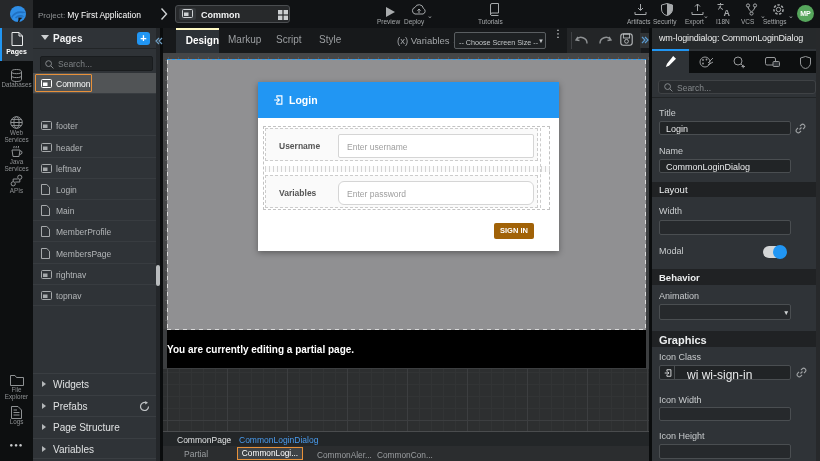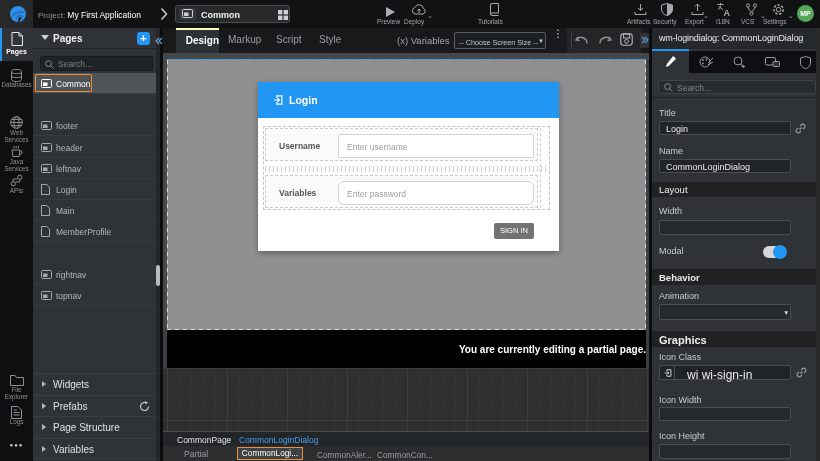--- a/index.html
+++ b/index.html
@@ -212,20 +212,28 @@
           </div>
           <div class="ab" style="left:23px;top:6px;font-size:8.5px;color:#b4b7b9">Main</div>
         </div>
         <div class="ab" style="left:0;top:148.4px;width:123px;height:21px;border-bottom:1px solid #383c40">
           <div class="ab" style="left:8px;top:5px">
             <svg style="display:block" width="9" height="11" viewBox="0 0 9 11">
               <path d="M0.5 0.5 L5.8 0.5 L8.5 3.2 L8.5 10.5 L0.5 10.5 Z" fill="none" stroke="#a6a9ab"></path>
             </svg>
           </div>
           <div class="ab" style="left:23px;top:6px;font-size:8.5px;color:#b4b7b9">MemberProfile</div>
+        </div>
+        <div class="ab" style="left:0;top:169.6px;width:123px;height:21px;border-bottom:1px solid #383c40">
+          <div class="ab" style="left:8px;top:5px">
+            <svg style="display:block" width="9" height="11" viewBox="0 0 9 11">
+              <path d="M0.5 0.5 L5.8 0.5 L8.5 3.2 L8.5 10.5 L0.5 10.5 Z" fill="none" stroke="#a6a9ab"></path>
+            </svg>
+          </div>
+          <div class="ab" style="left:23px;top:6px;font-size:8.5px;color:#b4b7b9">MembersPage</div>
         </div>
         <div class="ab" style="left:0;top:190.8px;width:123px;height:21px;border-bottom:1px solid #383c40">
           <div class="ab" style="left:8px;top:6px">
             <svg style="display:block" width="11" height="9" viewBox="0 0 11 9">
               <rect x="0.5" y="0.5" width="10" height="8" rx="1" fill="none" stroke="#a6a9ab"></rect>
               <rect x="2" y="3.5" width="4.5" height="3.5" fill="#a6a9ab"></rect>
             </svg>
           </div>
           <div class="ab" style="left:23px;top:6px;font-size:8.5px;color:#b4b7b9">rightnav</div>
         </div>
@@ -330,25 +338,25 @@
         </div>
         <div class="ab" style="left:1px;top:39px;width:285px;height:6px;background:repeating-linear-gradient(90deg,#d4d4d4 0,#d4d4d4 1px,#fbfbfb 1px,#fbfbfb 4px)"></div>
         <div class="ab" style="left:1px;top:48px;width:273px;height:33px;border:1px dashed #cccccc;background:#fafafa">
           <div class="ab" style="left:13px;top:12px;font-size:8.5px;font-weight:bold;color:#555">Variables</div>
           <div class="ab" style="left:72px;top:5px;width:196px;height:24px;background:#fff;border:1px solid #d5d5d5;border-radius:6px">
                 <div class="ab" style="left:8px;top:7px;font-size:8.5px;color:#9e9e9e">Enter password</div>
               </div>
         </div>
         <div class="ab" style="left:276px;top:1px;width:9px;height:80px;border-left:1px dashed #ccc"></div>
       </div>
-      <div class="ab" style="left:236px;top:141px;width:40px;height:16px;background:#737373;border-radius:2px;text-align:center;font-size:7.5px;font-weight:normal;color:#fff;line-height:16px">SIGN IN</div>
+      <div class="ab" style="left:236px;top:141px;width:40px;height:16px;background:#a16207;border-radius:2px;text-align:center;font-size:7.5px;font-weight:bold;color:#fff;line-height:16px">SIGN IN</div>
     </div>
   </div>
 
-  <div class="ab" style="left:4px;top:302px;width:479px;height:38px;background:#000;text-align:right">
+  <div class="ab" style="left:4px;top:302px;width:479px;height:38px;background:#000;text-align:left">
     <div style="font-size:10px;font-weight:bold;color:#fff;margin-top:14px">You are currently editing a partial page.</div>
   </div>
 
   <div class="ab" style="left:0;top:341px;width:486px;height:62px;background:#2d2f30;background-image:linear-gradient(#3c3e40 1px,transparent 1px),linear-gradient(90deg,#3c3e40 1px,transparent 1px),linear-gradient(#323435 1px,transparent 1px),linear-gradient(90deg,#323435 1px,transparent 1px);background-size:60px 60px,60px 60px,12px 12px,12px 12px;background-position:4px -9px,4px -9px,4px -9px,4px -9px"></div>
 
   <div class="ab" style="left:0;top:403px;width:486px;height:15px;background:#232628;border-top:1px solid #4a4c4e">
     <div class="ab" style="left:14px;top:3px;font-size:8.5px;color:#e0e2e3">CommonPage</div>
     <div class="ab" style="left:65px;top:3px;font-size:8px;color:#c0c3c5">›</div>
     <div class="ab" style="left:76px;top:3px;font-size:8.5px;color:#4a9df0">CommonLoginDialog</div>
   </div>

